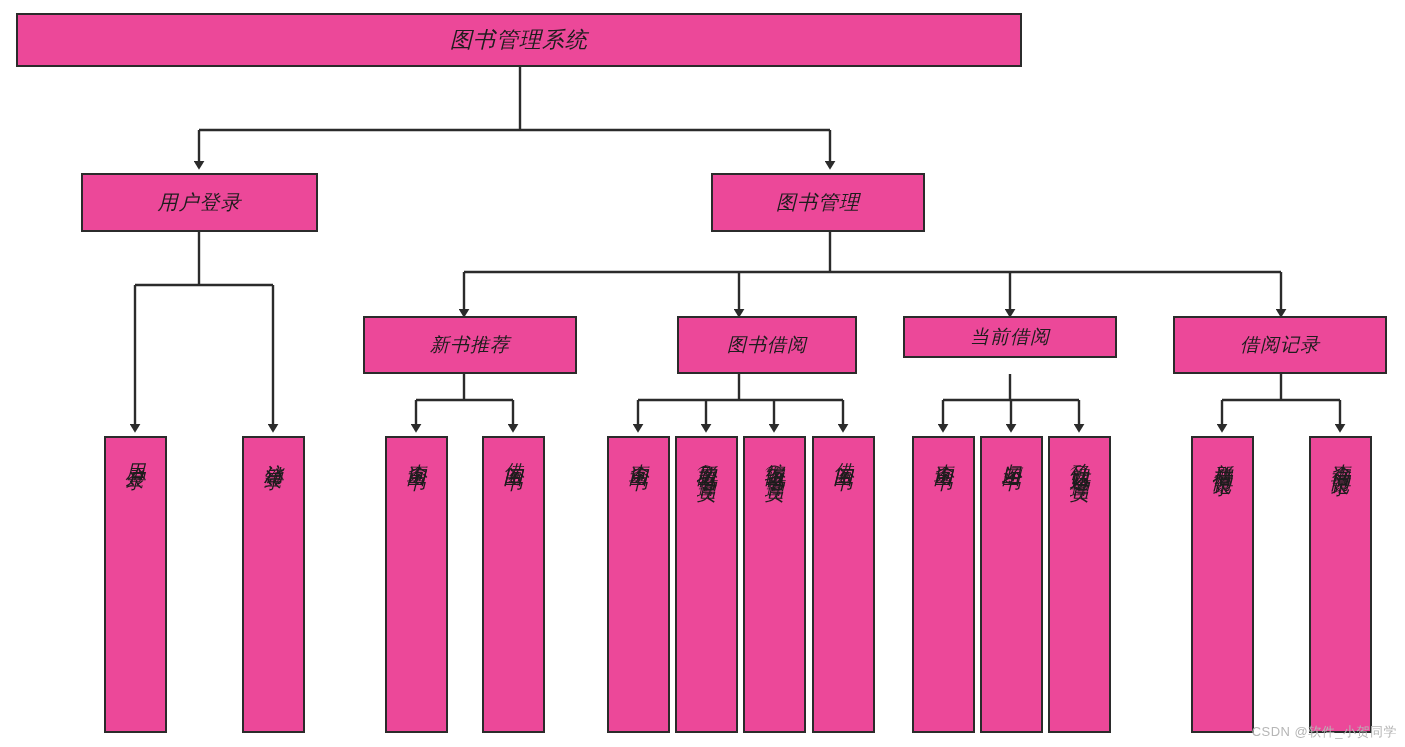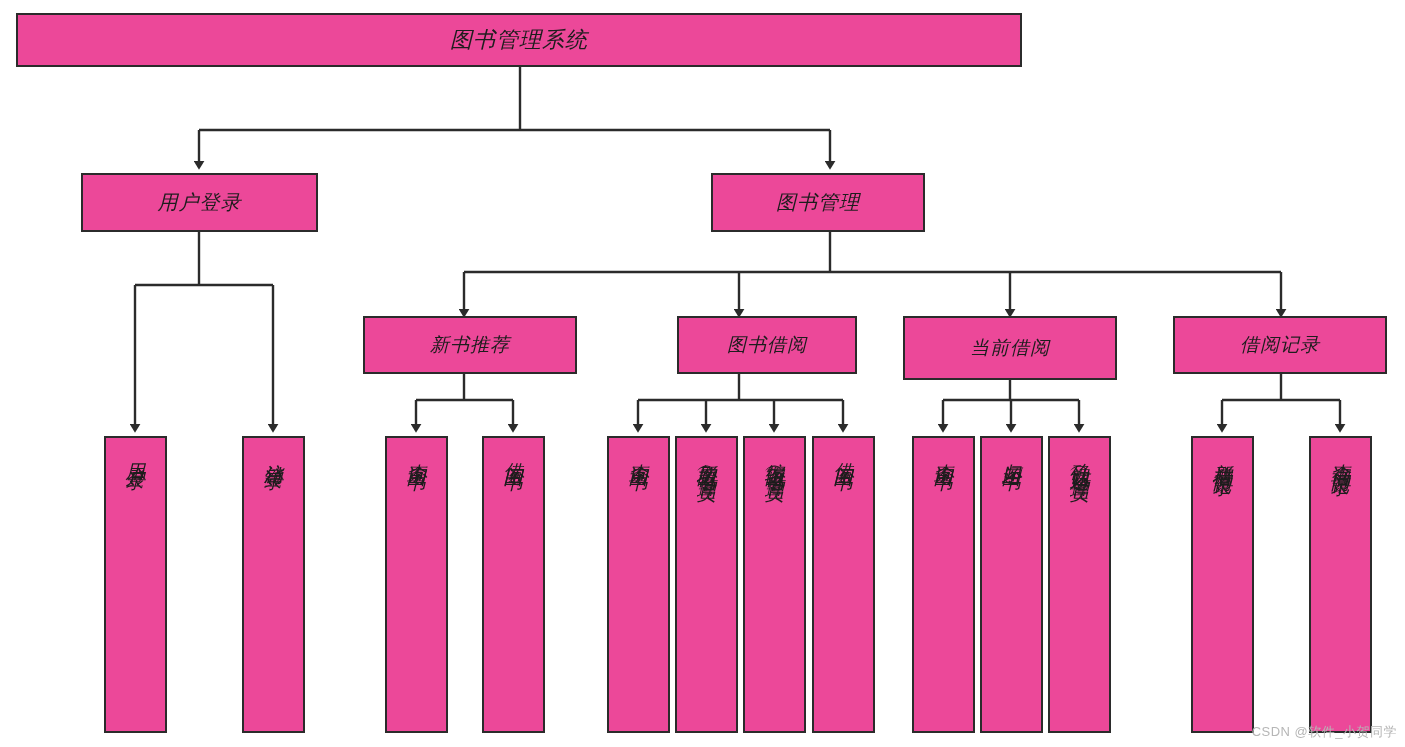--- a/index.html
+++ b/index.html
@@ -137,21 +137,21 @@
   <div class="node level2" style="left:711px;top:173px;width:214px;height:59px;">
     <span>图书管理</span>
   </div>
 
   <div class="node level3" style="left:363px;top:316px;width:214px;height:58px;">
     <span>新书推荐</span>
   </div>
   <div class="node level3" style="left:633px;top:316px;width:180px;height:58px;margin-left:44px;">
     <span>图书借阅</span>
   </div>
-  <div class="node level3" style="left:903px;top:316px;width:214px;height:64px;">
+  <div class="node level3" style="left:903px;top:316px;width:214px;height:42px;">
     <span>当前借阅</span>
   </div>
   <div class="node level3" style="left:1173px;top:316px;width:214px;height:58px;text-align:center;">
     <span>借阅记录</span>
   </div>
 
   <div class="node leaf" style="left:104px;top:436px;width:63px;height:297px;">
     <span class="vtext">用户登录</span>
   </div>
   <div class="node leaf" style="left:242px;top:436px;width:63px;height:297px;">

